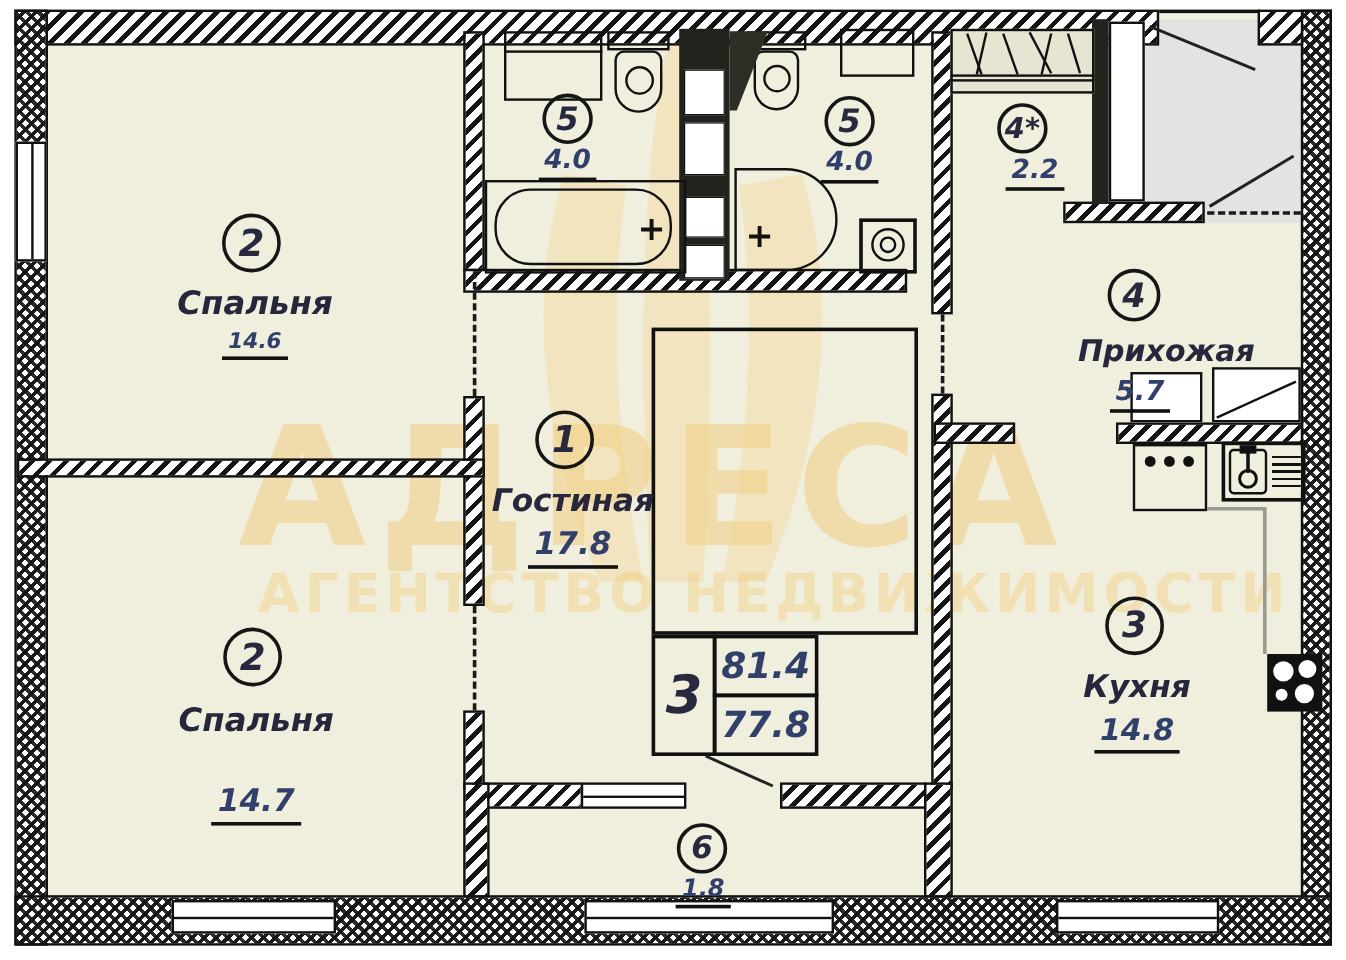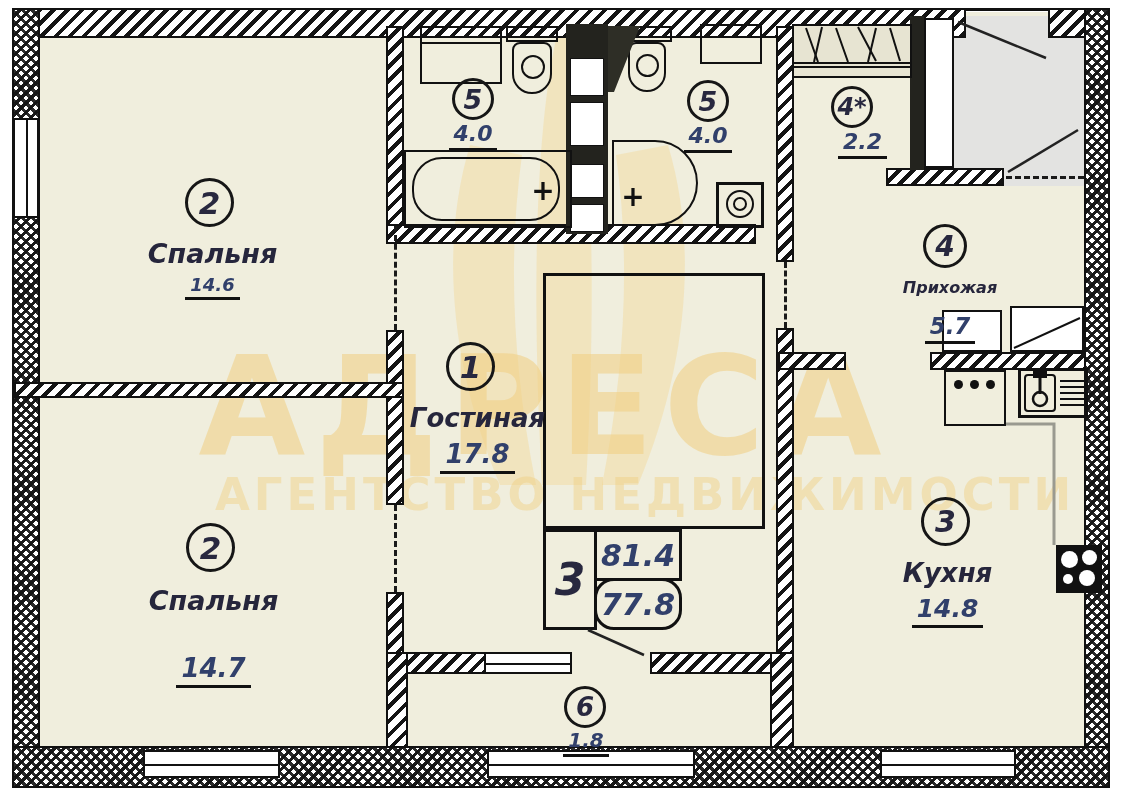--- a/index.html
+++ b/index.html
@@ -152,21 +152,21 @@
   <div class="abs" style="left:1063px;top:574px;width:10px;height:10px;border-radius:50%;background:#fff;z-index:5;"></div>
   <div class="abs" style="left:1079px;top:570px;width:16px;height:16px;border-radius:50%;background:#fff;z-index:5;"></div>
 
   <div class="abs" style="left:543px;top:273px;width:222px;height:256px;border:3px solid #111;z-index:6;"></div>
   <div class="abs stampCell" style="left:543px;top:529px;width:54px;height:101px;font-size:44px;">
       <span>3</span>
     </div>
   <div class="abs stampCell" style="left:594px;top:529px;width:88px;height:52px;font-size:30px;color:#31406b;">
       <span>81.4</span>
     </div>
-  <div class="abs stampCell" style="left:594px;top:578px;width:88px;height:52px;font-size:30px;color:#31406b;border-radius:20px;">
+  <div class="abs stampCell" style="left:594px;top:578px;width:88px;height:52px;font-size:30px;color:#31406b;">
       <span>77.8</span>
     </div>
 
   <div class="abs circ" style="left:185px;top:178px;width:49px;height:49px;font-size:31px;">
       <span>2</span>
     </div>
   <div class="abs lbl" style="left:135px;top:238px;width:155px;font-size:27px;">Спальня</div>
   <div class="abs areaWrap" style="left:160px;top:274px;width:105px;"><span class="area" style="font-size:18px;">14.6</span></div>
 
   <div class="abs circ" style="left:186px;top:523px;width:49px;height:49px;font-size:31px;">
@@ -192,21 +192,21 @@
   <div class="abs areaWrap" style="left:673px;top:123px;width:70px;"><span class="area" style="font-size:22px;">4.0</span></div>
 
   <div class="abs circ" style="left:831px;top:86px;width:42px;height:42px;font-size:24px;">
       <span>4*</span>
     </div>
   <div class="abs areaWrap" style="left:817px;top:129px;width:70px;text-align:right;"><span class="area" style="font-size:22px;">2.2</span></div>
 
   <div class="abs circ" style="left:923px;top:224px;width:44px;height:44px;font-size:28px;">
       <span>4</span>
     </div>
-  <div class="abs lbl" style="left:870px;top:278px;width:160px;font-size:16px;">Прихожая</div>
+  <div class="abs lbl" style="left:892px;top:278px;width:160px;font-size:25px;">Прихожая</div>
   <div class="abs areaWrap" style="left:915px;top:313px;width:70px;"><span class="area" style="font-size:23px;">5.7</span></div>
 
   <div class="abs circ" style="left:921px;top:497px;width:49px;height:49px;font-size:30px;">
       <span>3</span>
     </div>
   <div class="abs lbl" style="left:875px;top:558px;width:145px;font-size:26px;">Кухня</div>
   <div class="abs areaWrap" style="left:895px;top:594px;width:105px;"><span class="area" style="font-size:25px;">14.8</span></div>
 
   <div class="abs circ" style="left:564px;top:686px;width:42px;height:42px;font-size:26px;">
       <span>6</span>

